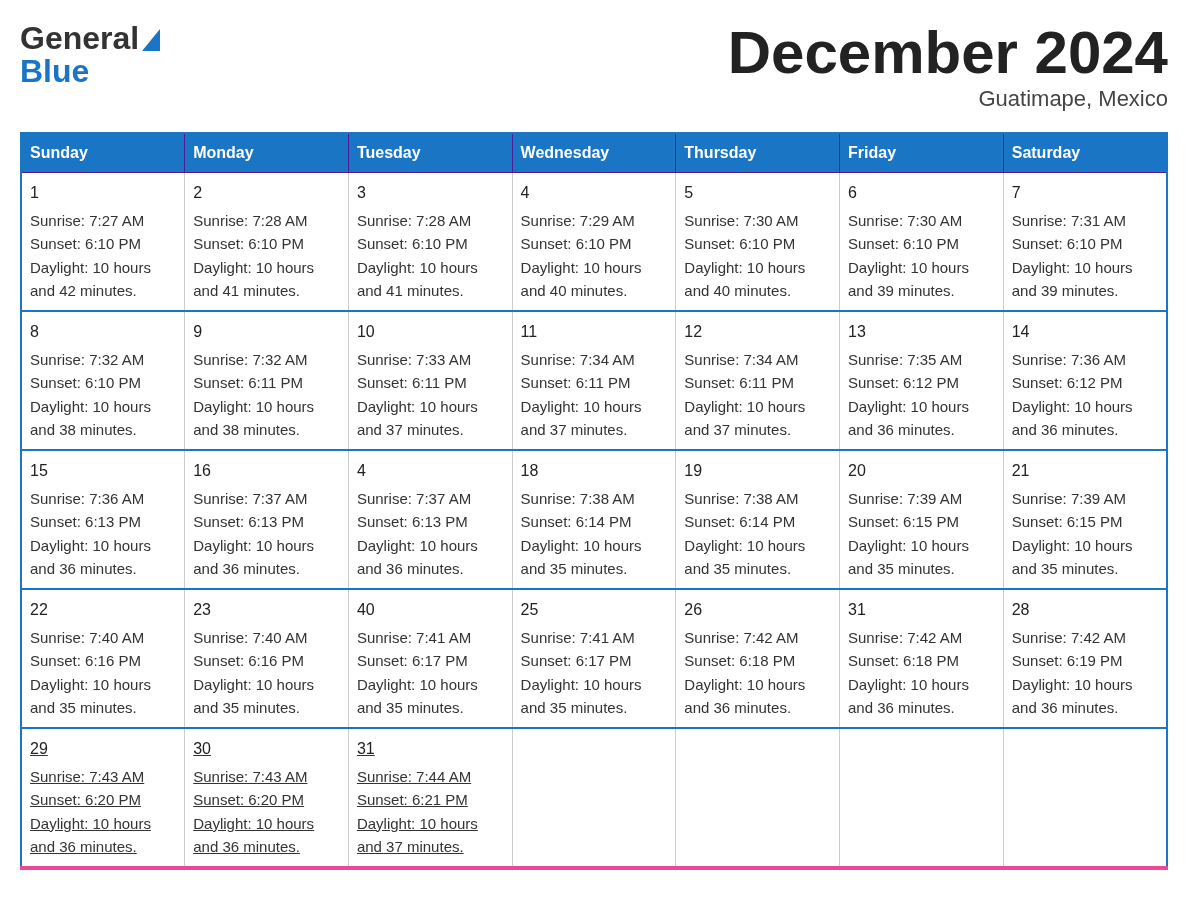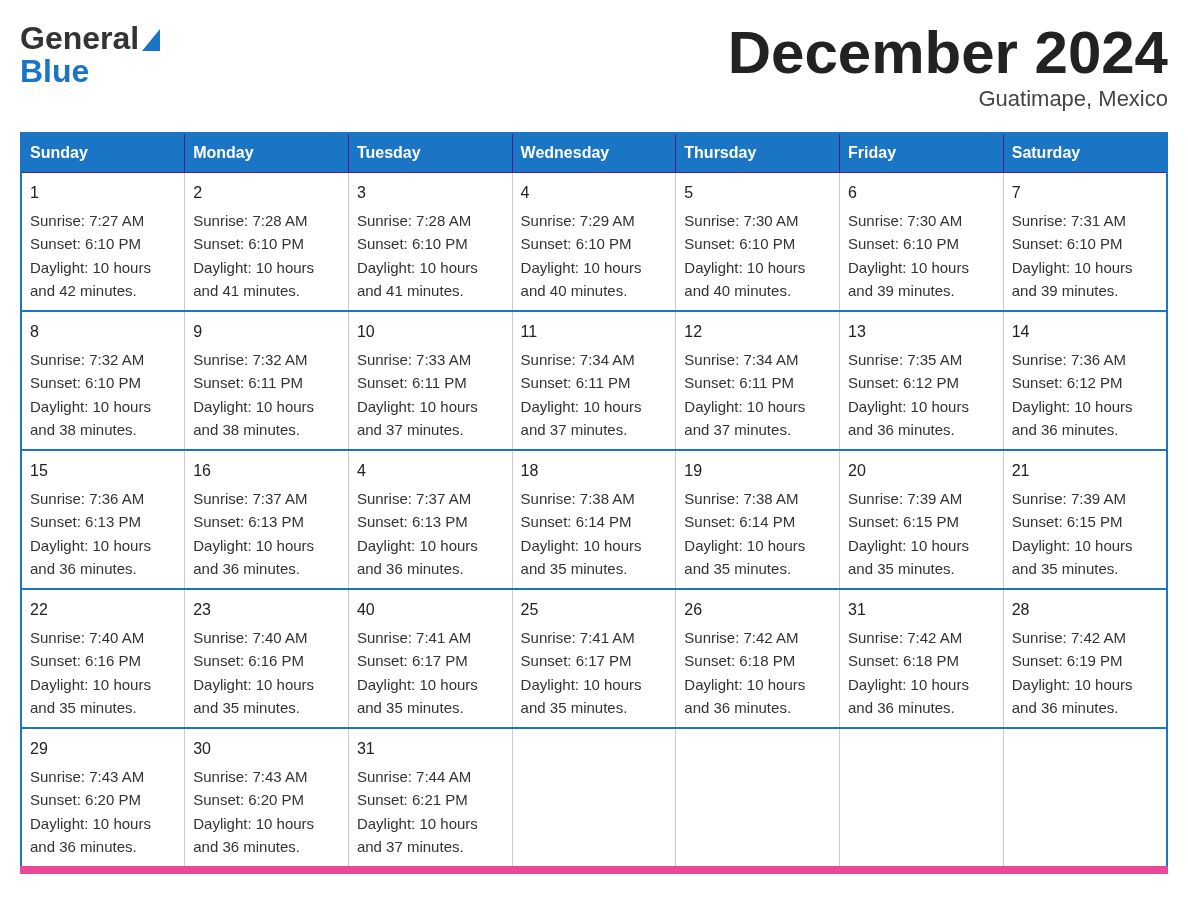--- a/index.html
+++ b/index.html
@@ -53,21 +53,22 @@
       vertical-align: top;
       padding: 8px;
       border: 1px solid #ccc;
       border-bottom: 2px solid #1a75c4;
       width: 14.28%;
       min-height: 110px;
       font-size: 13px;
       line-height: 1.5;
     }
     .calendar tr:last-child td {
-      border-bottom: 8px solid #ec4899;
+      border-bottom: 4px solid #ec4899;
+      text-decoration: underline;
     }
     .day-number {
       font-size: 16px;
       font-weight: normal;
       margin-bottom: 4px;
       color: #222;
     }
     .day-info {
       font-size: 15px;
       color: #333;

